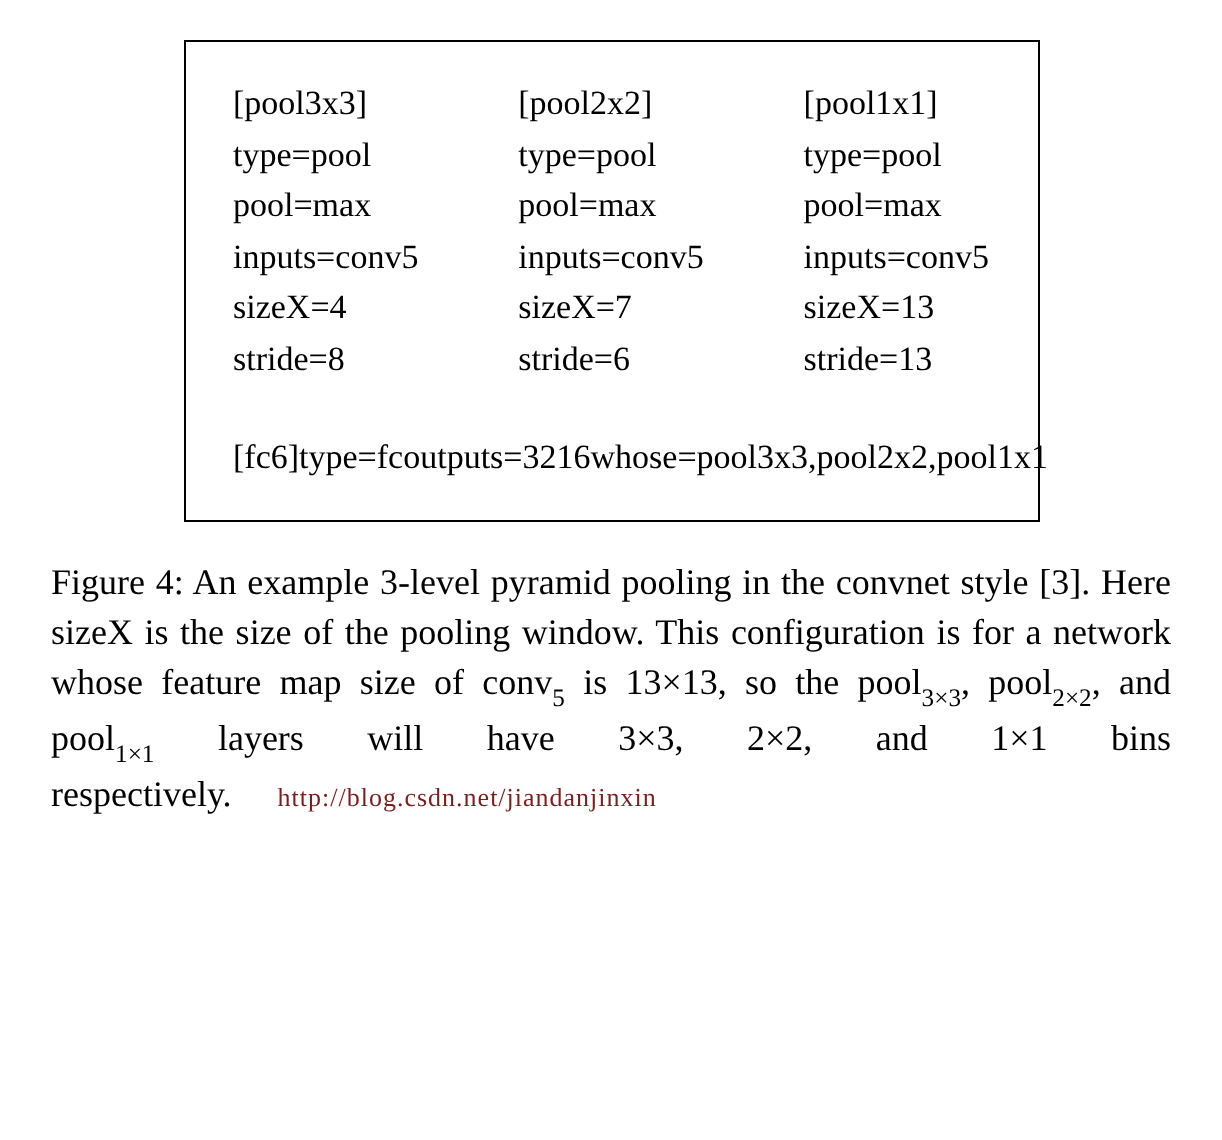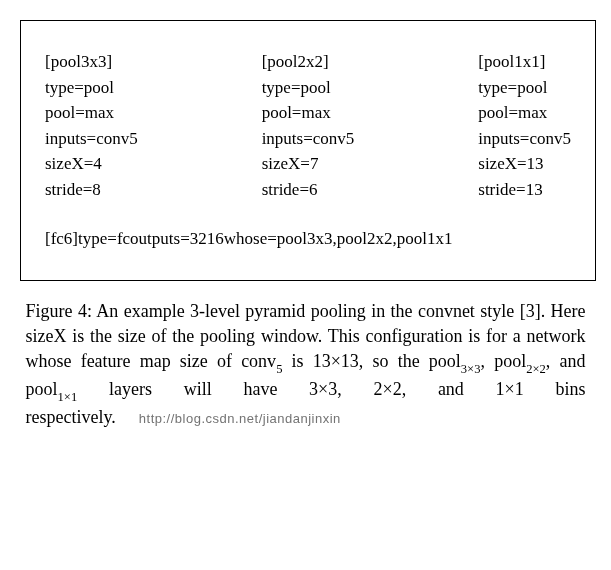--- a/index.html
+++ b/index.html
@@ -5,23 +5,23 @@
     body {
       margin: 0;
       padding: 20px;
       font-family: Georgia, 'Times New Roman', serif;
       background: #fff;
       width: 611px;
       box-sizing: border-box;
     }
     .config-box {
       border: 1.5px solid #000;
-      padding: 28px 24px;
+      padding: 18px 24px;
       margin: 0 auto 18px auto;
-      width: 576px;
+      width: 428px;
       box-sizing: border-box;
     }
     .pools-row {
       display: flex;
       justify-content: space-between;
       margin-bottom: 24px;
     }
     .pool-col {
       display: flex;
       flex-direction: column;
@@ -42,22 +42,22 @@
       text-align: justify;
       position: relative;
     }
     .sub {
       font-size: 0.7em;
       vertical-align: sub;
       position: relative;
       top: 0.1em;
     }
     .watermark {
-      color: #737373;
-      font-family: Liberation Sans, sans-serif;
+      color: #7f1d1d;
+      font-family: Liberation Serif, serif;
       font-size: 13px;
       letter-spacing: 0.5px;
       margin-left: 6px;
       padding-left: 17px;
     }
   </style>
 </head>
 <body>
 
 <div class="config-box">

